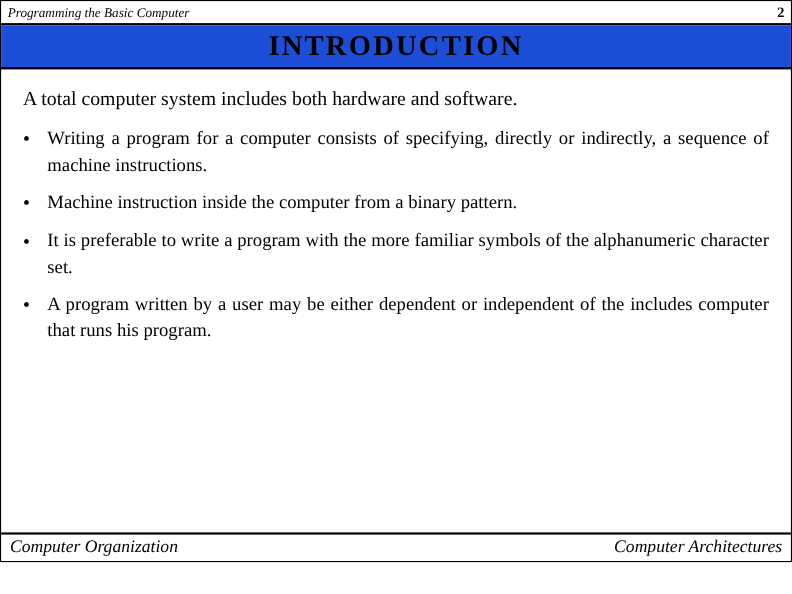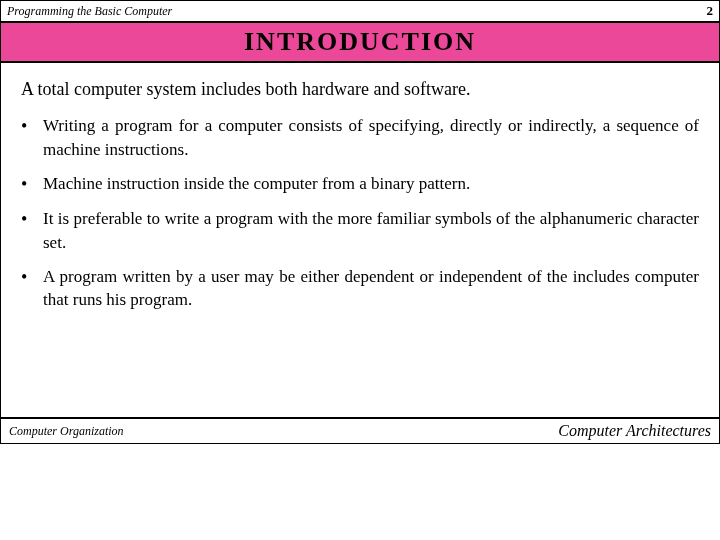--- a/index.html
+++ b/index.html
@@ -11,21 +11,21 @@
     body {
       width: 720px;
       height: 540px;
       background: #fff;
       font-family: 'Times New Roman', Times, serif;
       overflow: hidden;
     }
 
     .page-wrapper {
       width: 720px;
-      height: 444px;
+      height: 511px;
       display: flex;
       flex-direction: column;
       border: 1px solid #000;
     }
 
     
     .header-row {
       display: flex;
       align-items: center;
       justify-content: space-between;
@@ -41,21 +41,21 @@
     }
 
     .header-center {
       font-size: 13px;
       font-weight: bold;
       color: #000;
     }
 
     
     .title-bar {
-      background: #ec4899;
+      background: #1d4ed8;
       border-bottom: 2px solid #000;
       text-align: center;
       padding: 4px 0;
     }
 
     .title-bar h1 {
       font-size: 26px;
       font-weight: bold;
       letter-spacing: 2px;
       color: #000;
@@ -107,21 +107,21 @@
     .footer-row {
       display: flex;
       align-items: center;
       justify-content: space-between;
       padding: 3px 8px;
       border-top: 2px solid #000;
       min-height: 22px;
     }
 
     .footer-left {
-      font-size: 12px;
+      font-size: 16px;
       font-style: italic;
       color: #000;
     }
 
     .footer-right {
       font-size: 16px;
       font-style: italic;
       color: #000;
     }
   </style>

